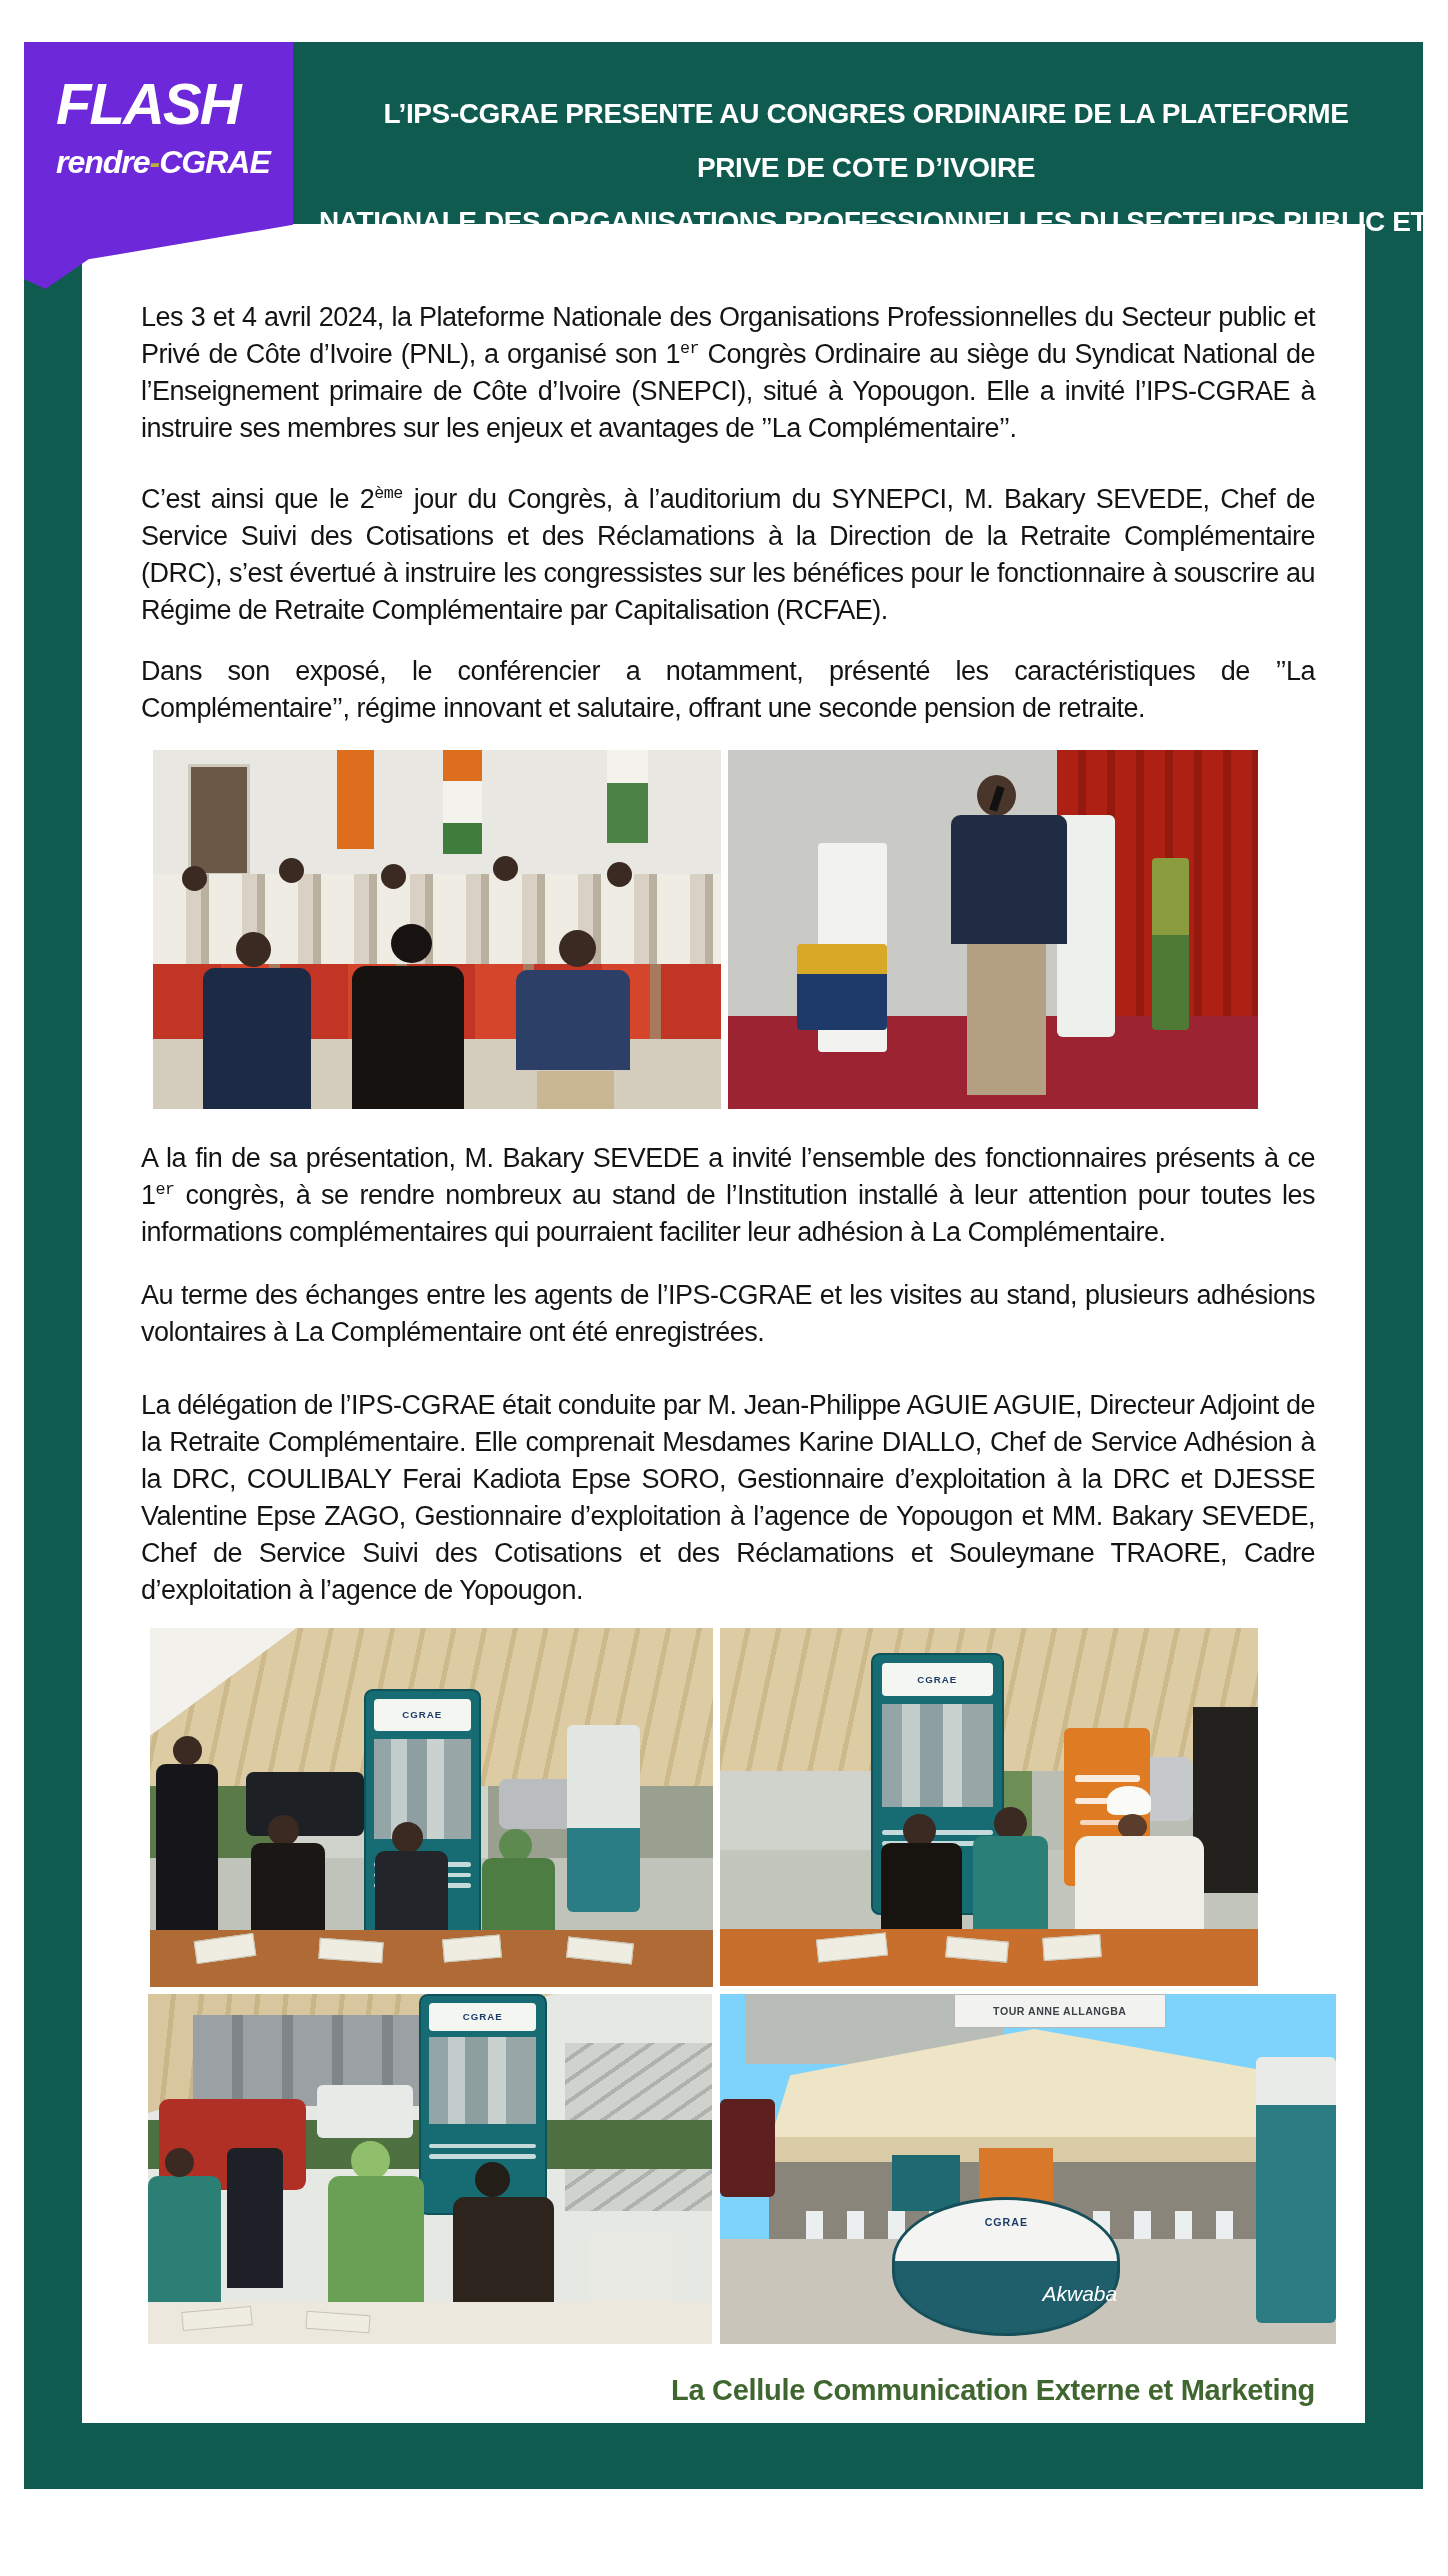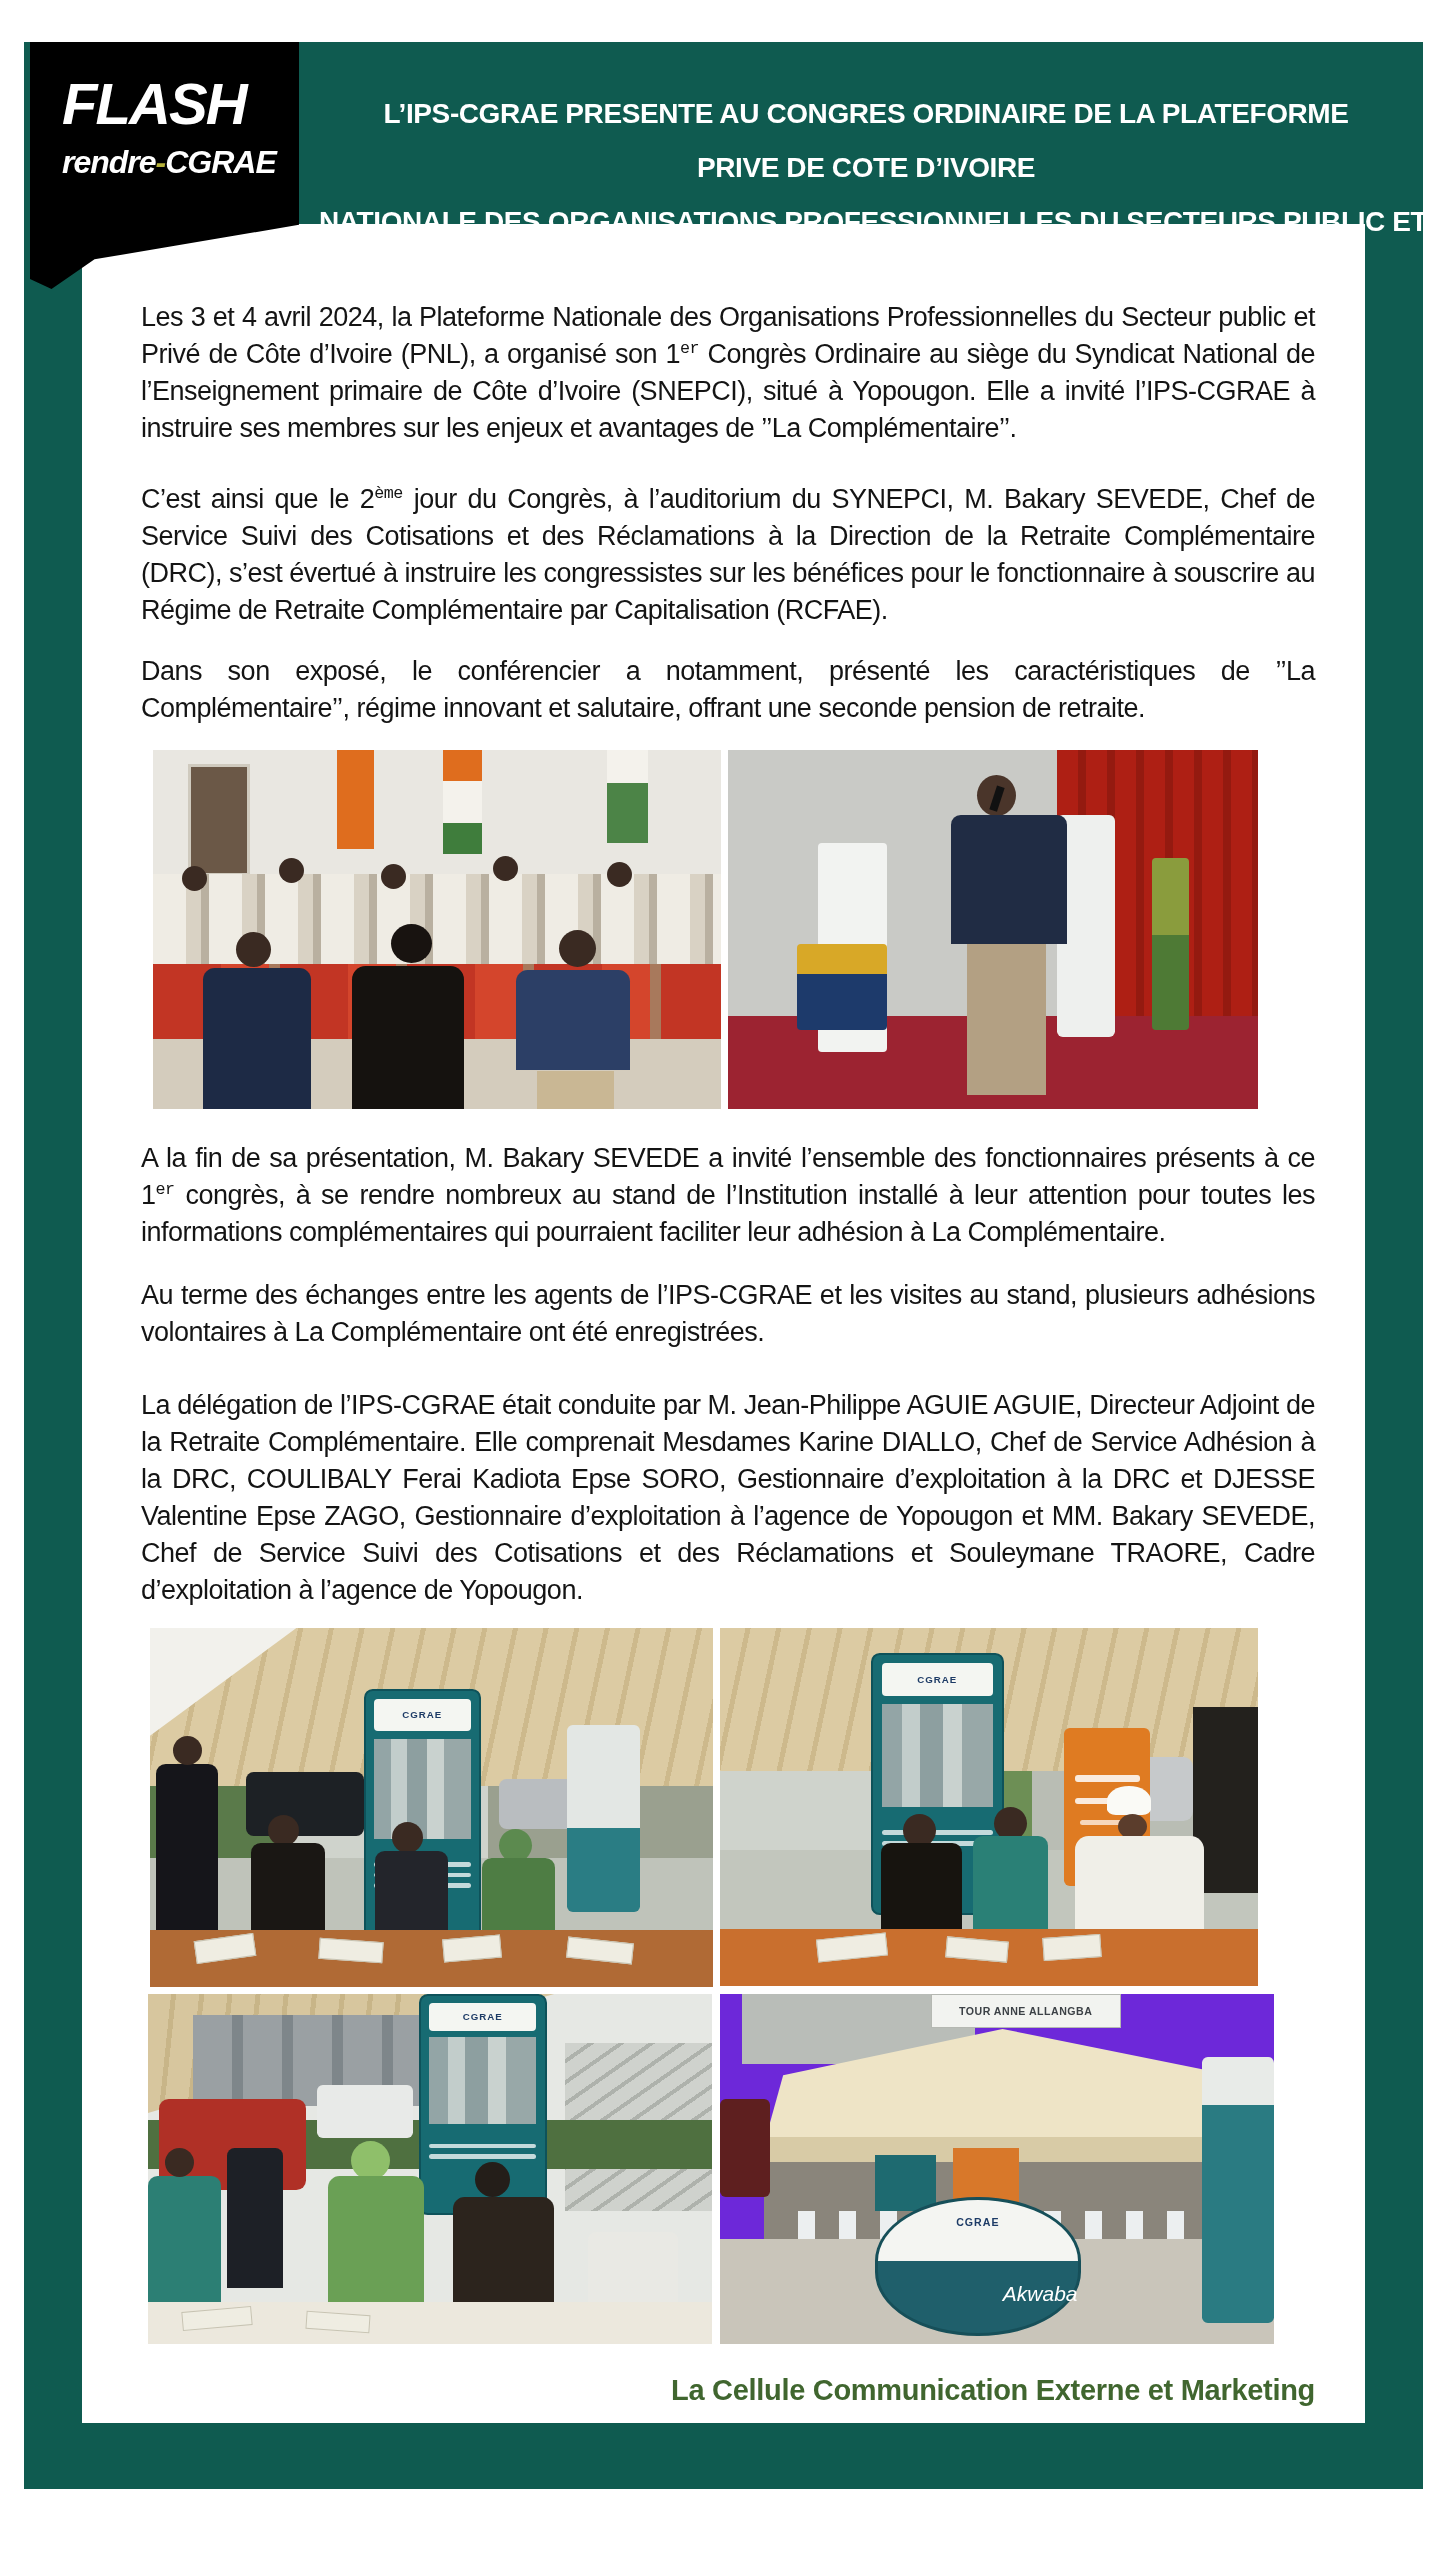--- a/index.html
+++ b/index.html
@@ -3,21 +3,21 @@
 <meta charset="utf-8">
 <style>
   html,body{margin:0;padding:0;background:#ffffff;}
   .page{position:relative;width:1449px;height:2576px;background:#ffffff;
         font-family:"Liberation Sans",sans-serif;overflow:hidden;}
   .abs{position:absolute;}
   
   .frame{position:absolute;left:24px;top:42px;width:1399px;height:2447px;background:#0f5b50;}
   .card{position:absolute;left:82px;top:224px;width:1283px;height:2199px;background:#ffffff;}
   
-  .logoBox{position:absolute;left:30px;top:42px;width:269px;height:247px;background:#000000;
+  .logoBox{position:absolute;left:24px;top:42px;width:269px;height:247px;background:#6d28d9;
            clip-path:polygon(0 0,100% 0,100% 74%,24% 88%,8% 100%,0 96%);}
   .logoFlash{position:absolute;left:32px;top:33px;font-style:italic;font-weight:bold;
              font-size:58px;letter-spacing:-1.9px;color:#ffffff;line-height:1;}
   .logoSub{position:absolute;left:32px;top:104px;font-style:italic;font-weight:bold;
            font-size:32px;letter-spacing:-1px;color:#ffffff;line-height:1;}
   .logoDash{color:#b7b23a;}
   .title{position:absolute;left:319px;top:81px;width:1094px;text-align:center;color:#ffffff;
          font-weight:bold;font-size:28px;line-height:42px;letter-spacing:-0.4px;}
   .title div{white-space:nowrap;margin-top:12px;}
   
@@ -183,21 +183,21 @@
     <div class="head" style="left:36%;top:42%;width:39px;height:39px;background:#8fbf6a"></div>
     <div class="abs" style="left:32%;top:52%;width:17%;height:42%;background:#6aa055;border-radius:11.6px"></div>
     <div class="head" style="left:58%;top:48%;width:35px;height:35px;background:#241e19"></div>
     <div class="abs" style="left:54%;top:58%;width:18%;height:42%;background:#2c241d;border-radius:11.6px"></div>
     <div class="abs" style="left:78%;top:68%;width:16%;height:32%;background:#e9e9e4;border-radius:7.7px"></div>
     <div class="abs" style="left:0;top:88%;width:100%;height:12%;background:#ece8dd"></div>
     <div class="chip" style="left:6%;top:90%;width:68px;height:17.4px;transform:rotate(-5deg)"></div>
     <div class="chip" style="left:28%;top:91%;width:62px;height:15.5px;transform:rotate(4deg)"></div>
   </div>
 
-  <div class="ph" style="left:720px;top:1994px;width:554px;height:350px;background:#6d28d9">
+  <div class="ph" style="left:720px;top:1994px;width:616px;height:350px;background:#7dd3fc">
     <div class="abs" style="left:4%;top:0;width:42%;height:20%;background:#b9bdb8"></div>
     <div class="abs" style="left:38%;top:0;width:34%;height:9%;background:#f2f3f0;border:1px solid #b5b8b2;display:flex;align-items:center;justify-content:center;font-size:10.6px;font-weight:bold;color:#3c4146;letter-spacing:0.5px">TOUR ANNE ALLANGBA</div>
     <div class="abs" style="left:6%;top:10%;width:90%;height:44%;background:linear-gradient(#eee4c6 0 70%,#d8cba6 70% 100%);clip-path:polygon(6% 30%,50% 0,96% 30%,100% 100%,0 100%)"></div>
     <div class="abs" style="left:8%;top:48%;width:86%;height:22%;background:#8a857b"></div>
     <div class="abs" style="left:28%;top:46%;width:11%;height:18%;background:#1e6a70"></div>
     <div class="abs" style="left:42%;top:44%;width:12%;height:20%;background:#d8782a"></div>
     <div class="abs" style="left:14%;top:62%;width:70%;height:8%;background:repeating-linear-gradient(90deg,#eceff0 0 17.4px,#8a857b 17.4px 41px)"></div>
     <div class="abs" style="left:0;top:30%;width:9%;height:28%;background:#5e1f1f;border-radius:5.8px"></div>
     <div class="abs" style="left:0;top:70%;width:100%;height:30%;background:#c9c5ba"></div>
     <div class="abs" style="left:28%;top:58%;width:36%;height:38%;border-radius:50%/46%;background:linear-gradient(#f4f5f2 0 46%,#1f5f6b 46% 100%);border:3.9px solid #164f59">

